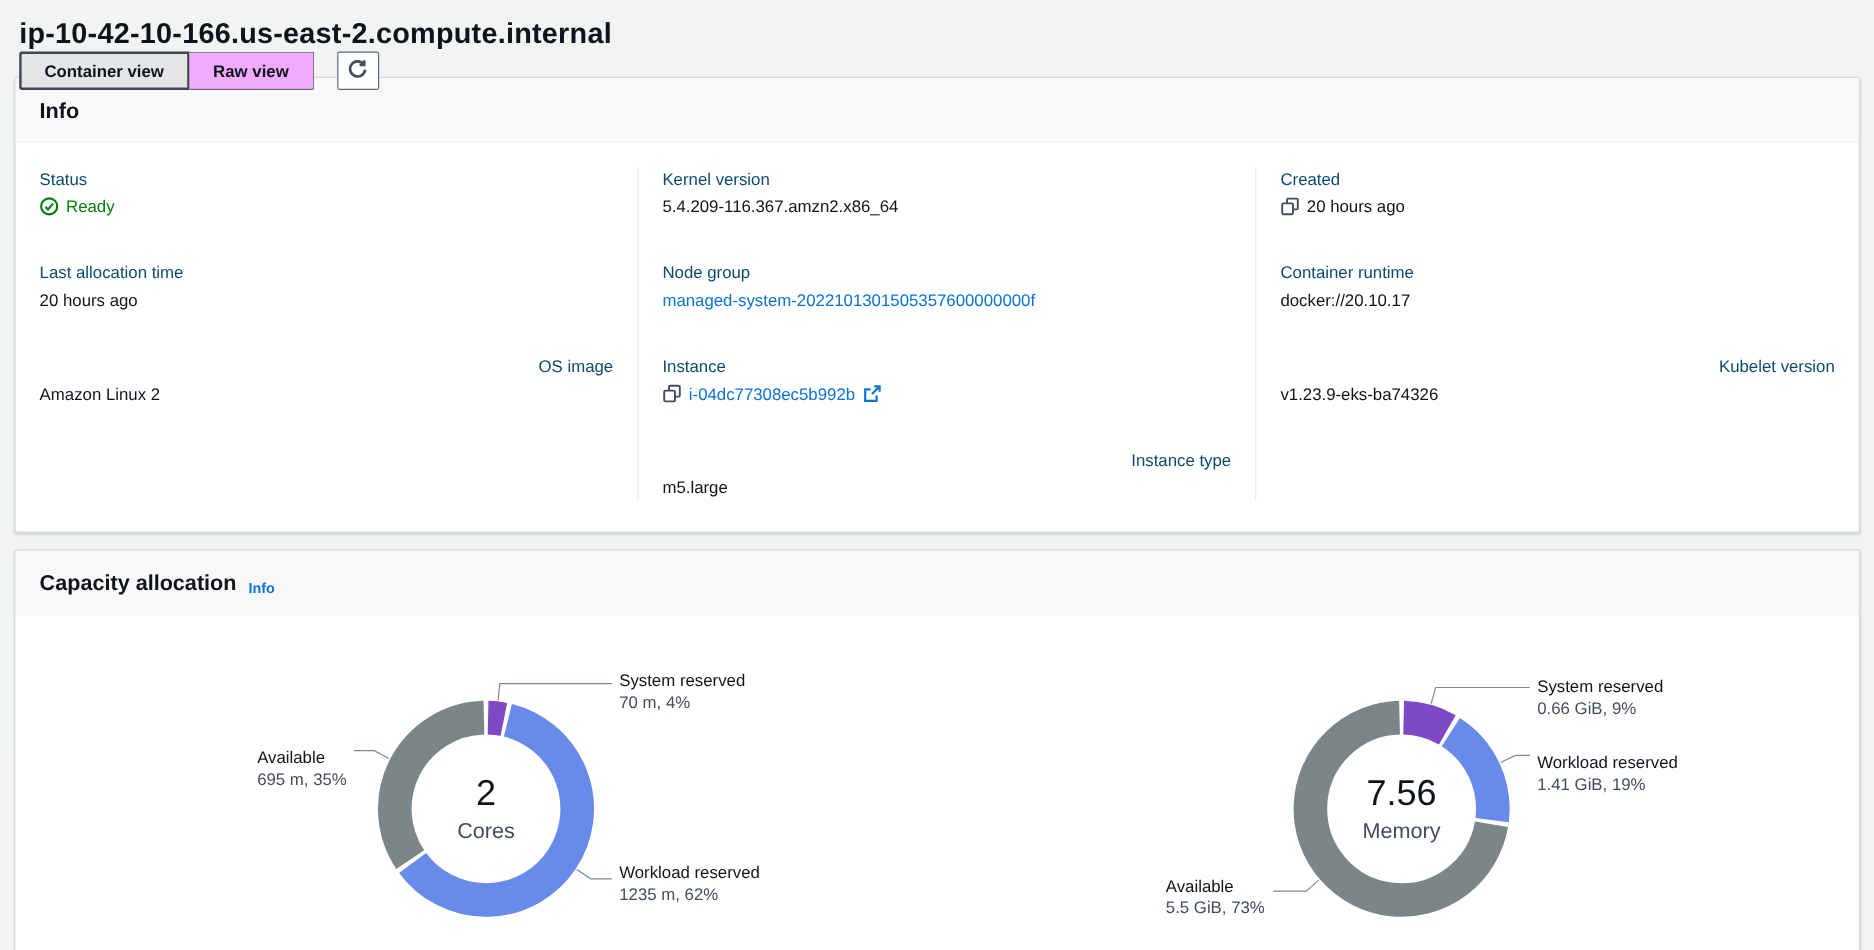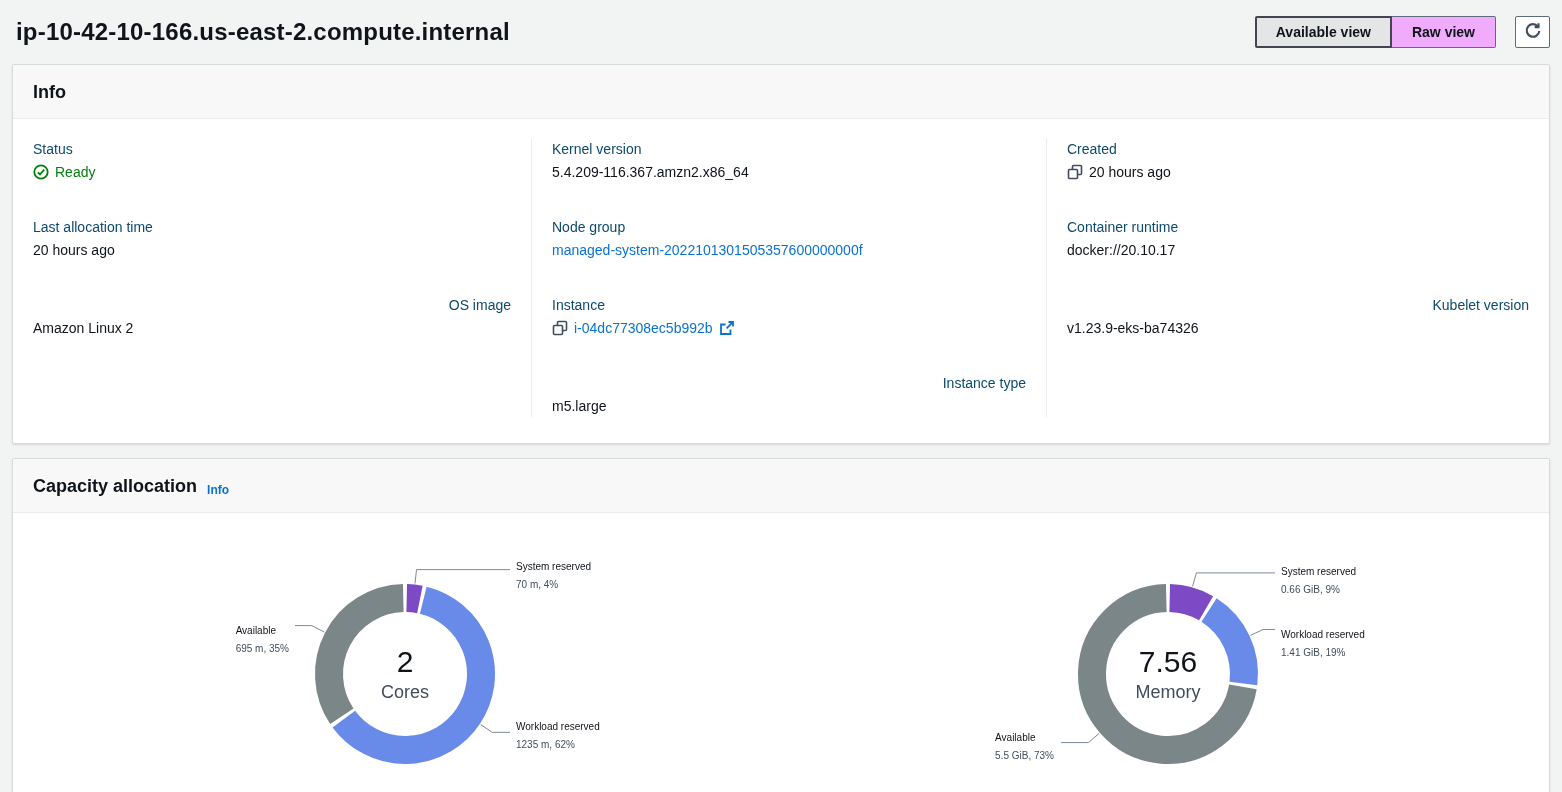--- a/index.html
+++ b/index.html
@@ -1,21 +1,21 @@
 <!DOCTYPE html>
 <html><head>
 <meta charset="utf-8">
 <style>
   * { margin:0; padding:0; box-sizing:border-box; }
   html,body { width:1562px; height:792px; overflow:hidden; background:#f2f3f3;
               font-family:"Liberation Sans", sans-serif; color:#0f141a; }
 
   
-  .topbar { display:flex; align-items:center; justify-content:space-between;
-            padding:15px 12px 15px 16px; height:64px; }
+  .topbar { display:flex; align-items:flex-start; justify-content:space-between;
+            padding:15px 12px 15px 16px; height:64px;flex-direction:column; }
   .page-title { font-size:24px; font-weight:700; letter-spacing:.2px; }
   .topbar-actions { display:flex; align-items:center; }
   .seg { display:inline-flex; align-items:stretch; }
   .seg-btn { font-family:inherit; font-size:14px; font-weight:700; color:#0f141a;
              background:#f0abfc; border:1px solid #5f6b7a; padding:6px 20px; cursor:pointer;
              line-height:18px; }
   .seg-btn.selected { background:#e4e5e7; border:2px solid #424650; padding:5px 19px; }
   .seg-btn.first { border-radius:2px 0 0 2px; }
   .seg-btn.last  { border-radius:0 2px 2px 0; border-left:none; }
   .icon-btn { width:35px; height:32px; margin-left:19px; background:#fff;
@@ -46,32 +46,32 @@
   .status-ready { color:#037f0c; font-weight:400; }
   a.val-link { color:#0972d3; text-decoration:none; cursor:pointer; }
 
   
   .capacity-body { position:relative; height:292px; background:#fff; overflow:hidden; }
   .donut-svg { position:absolute; left:0; top:0; }
   .donut-center { position:absolute; transform:translate(-50%,-50%);
                   text-align:center; pointer-events:none; }
   .center-value { font-size:30px; line-height:34px; color:#0f141a; }
   .center-label { font-size:18px; line-height:22px; color:#414d5c; margin-top:2px; }
-  .chart-label { position:absolute; font-size:10px; line-height:16px; color:#0f141a; }
+  .chart-label { position:absolute; font-size:14px; line-height:16px; color:#0f141a; }
   .chart-label .l2 { color:#414d5c; margin-top:2px; }
   .side-left { text-align:left; }
 </style>
 </head>
 <body>
 
 <div class="topbar">
   <h1 class="page-title">ip-10-42-10-166.us-east-2.compute.internal</h1>
   <div class="topbar-actions">
     <div class="seg">
-      <button class="seg-btn first selected">Available view</button>
+      <button class="seg-btn first selected">Container view</button>
       <button class="seg-btn last">Raw view</button>
     </div>
     <button class="icon-btn">
       <span class="ic">
         <svg width="18" height="18" viewBox="0 0 16 16">
           <path d="M12.3 3.9 A5.6 5.6 0 1 0 13.6 8" fill="none" stroke="#414d5c" stroke-width="1.9"></path>
           <path d="M12.9 1.1 L12.9 4.5 L9.5 4.5" fill="none" stroke="#414d5c" stroke-width="1.9"></path>
         </svg>
       </span>
     </button>

